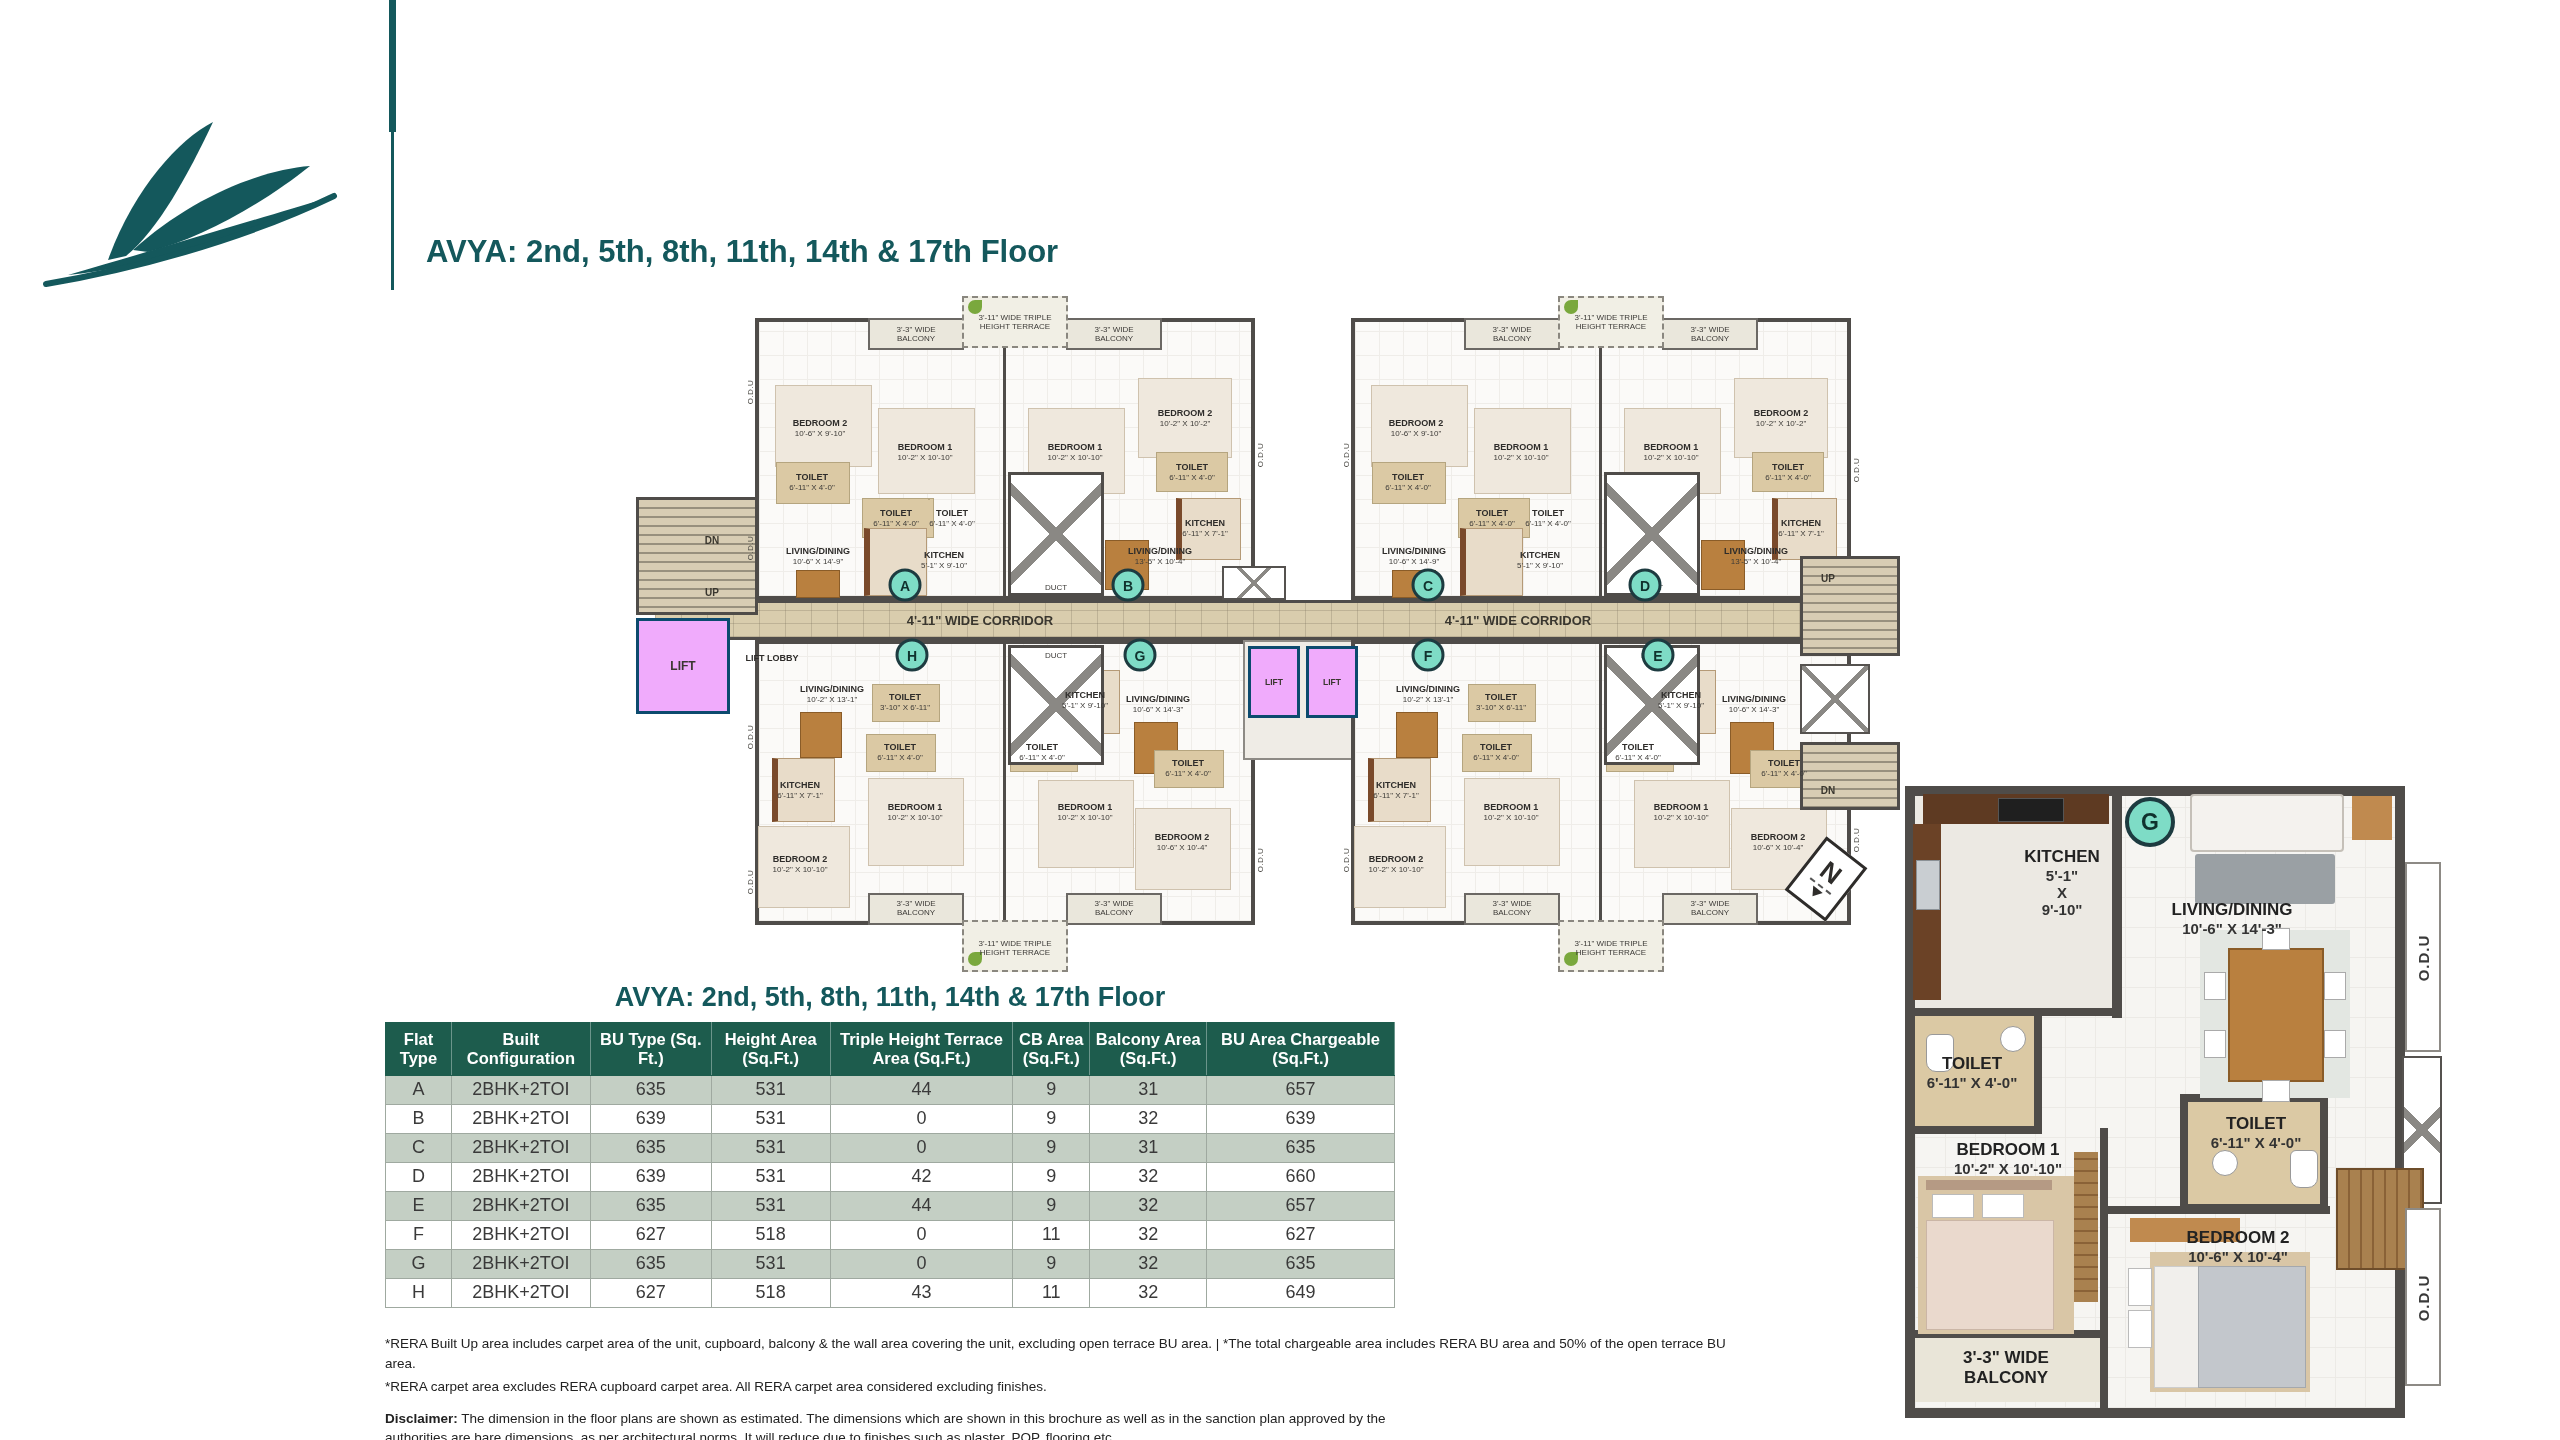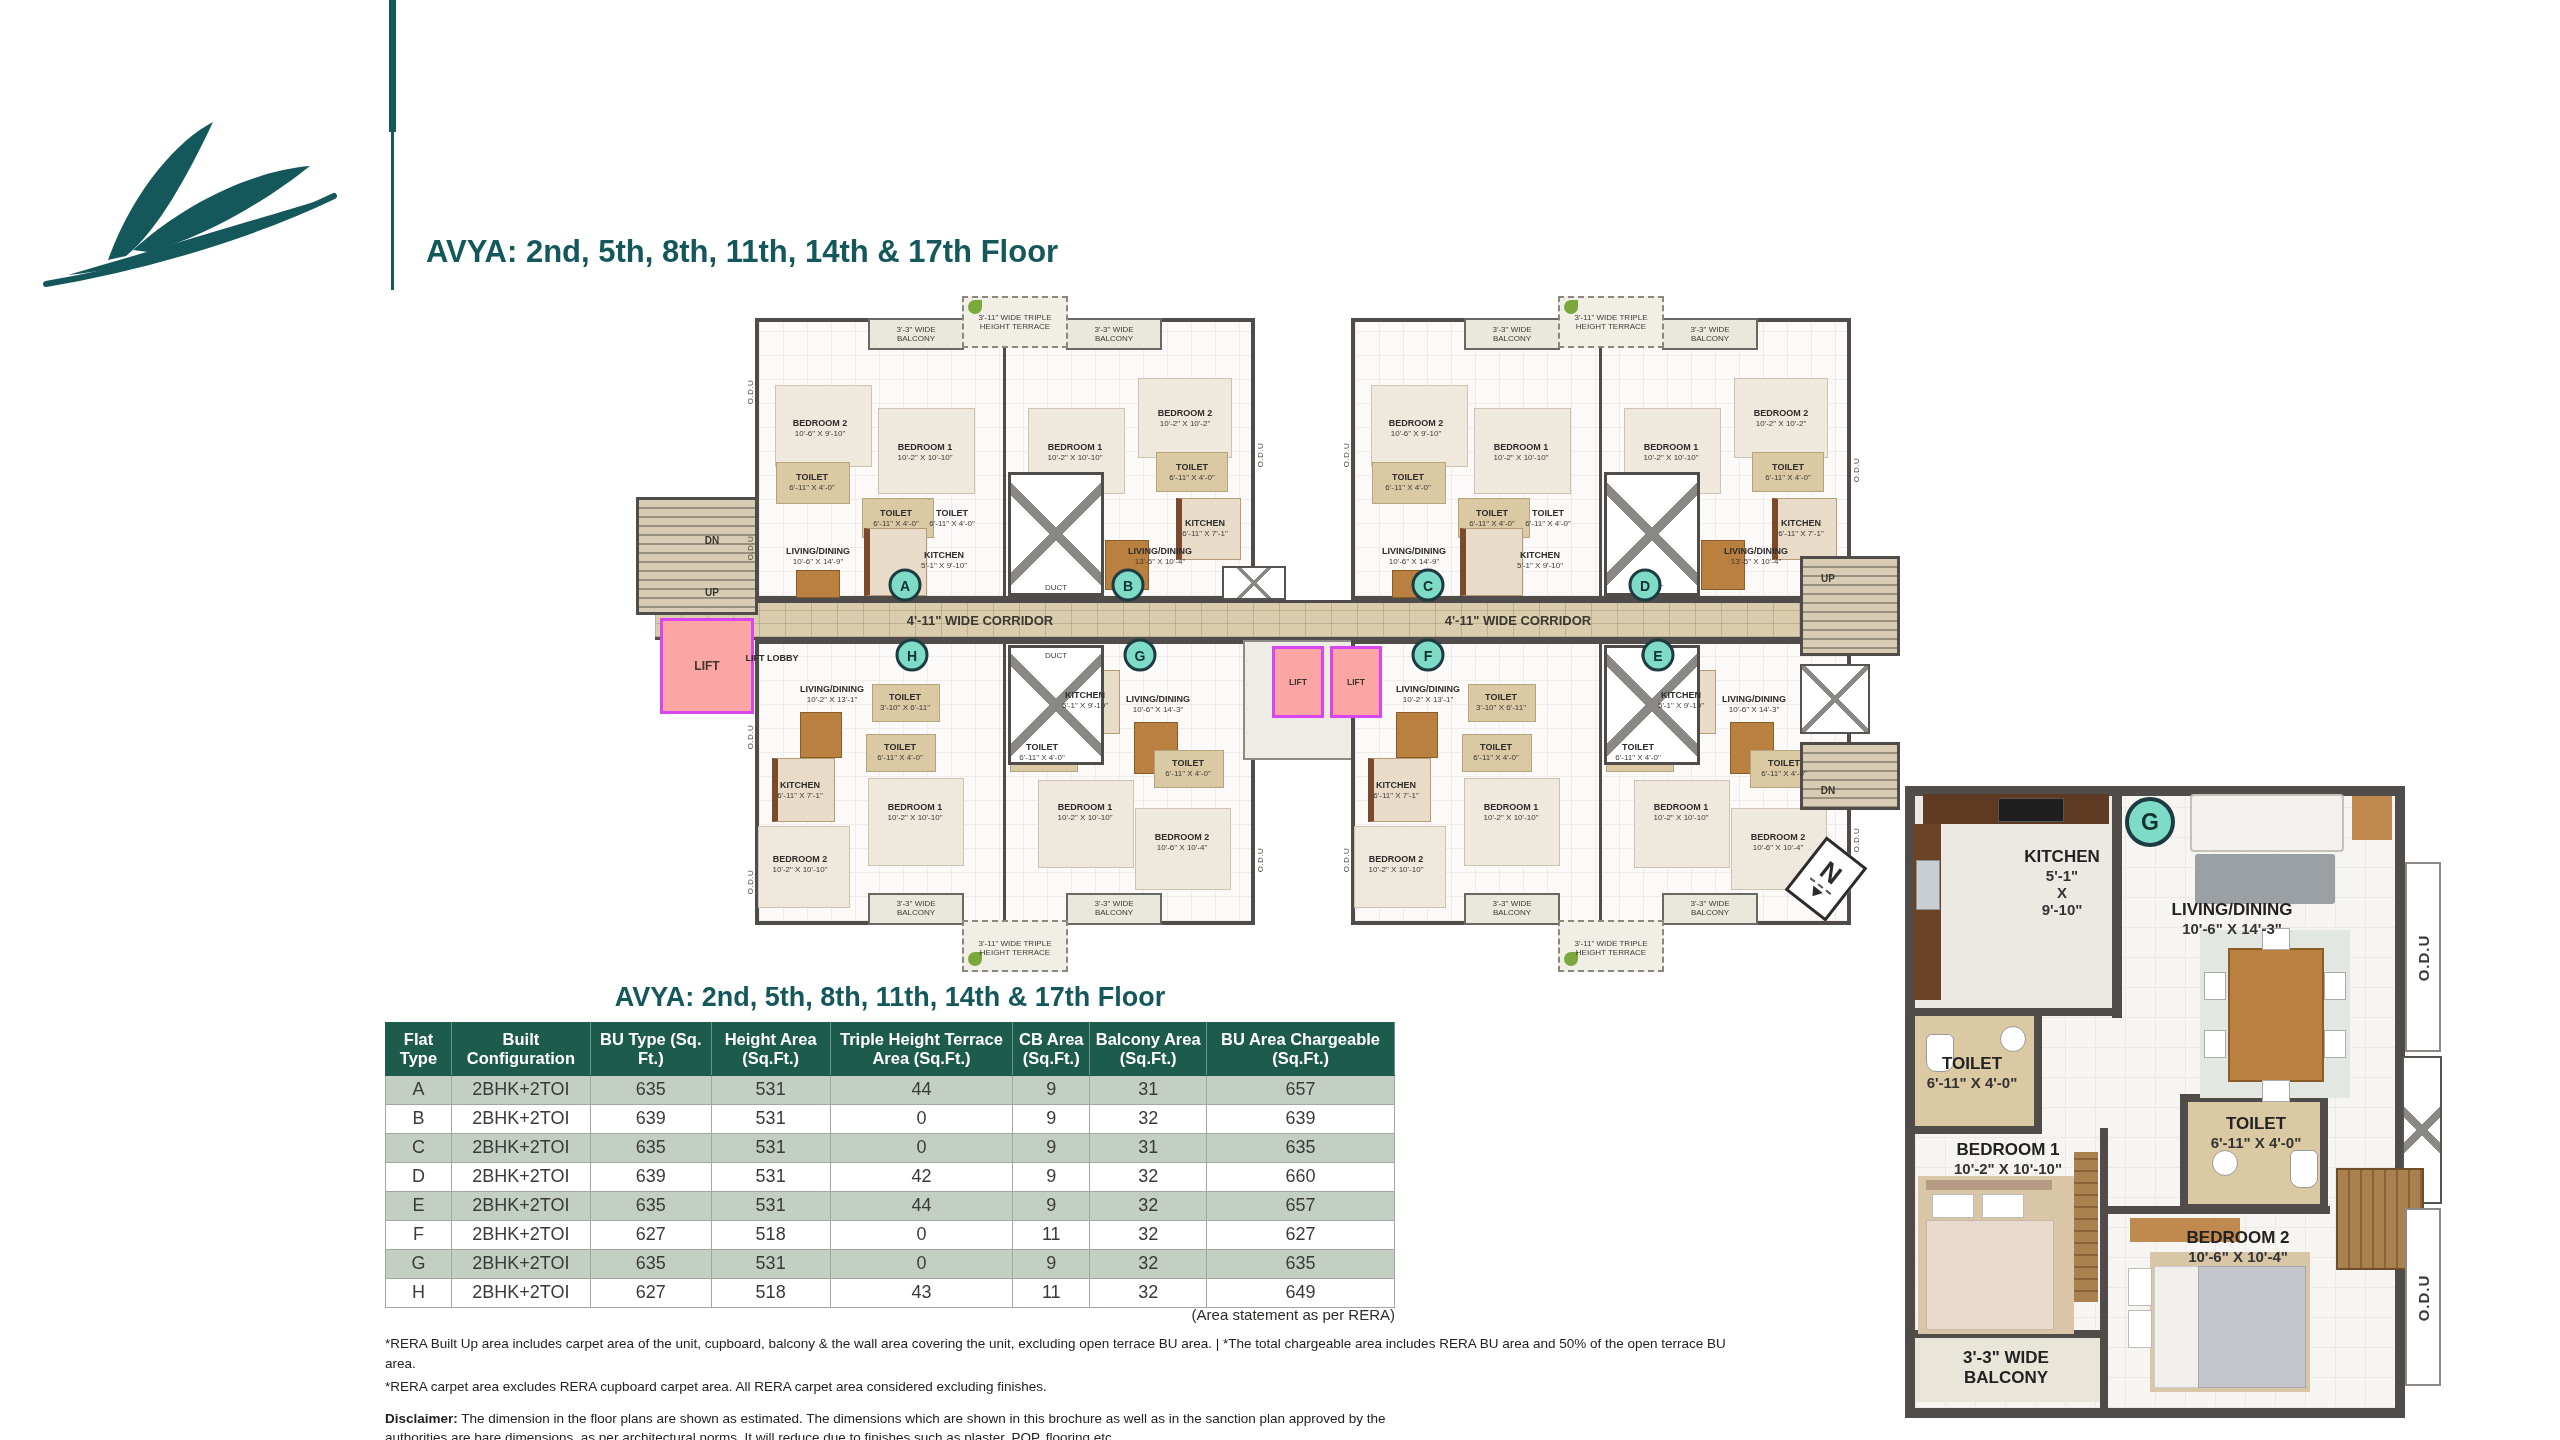--- a/index.html
+++ b/index.html
@@ -32,22 +32,22 @@
   .z-kit{background:#e8dcc9;border:1px solid #b59a77;border-left:6px solid #7a4a2b;}
   .z-tbl{background:#b9803f;border:1px solid #8a5c28;}
   .duct{position:absolute;z-index:3;background:
       linear-gradient(45deg,transparent 47%,#8a8884 47% 53%,transparent 53%),
       linear-gradient(-45deg,transparent 47%,#8a8884 47% 53%,transparent 53%),#fff;
       border:3px solid #4f4c49;box-sizing:border-box;}
   .xbox{position:absolute;z-index:3;background:
       linear-gradient(45deg,transparent 47%,#8a8884 47% 53%,transparent 53%),
       linear-gradient(-45deg,transparent 47%,#8a8884 47% 53%,transparent 53%),#fff;
       border:2px solid #55524f;box-sizing:border-box;}
-  .lift{position:absolute;z-index:3;background:#fca5a5;border:3px solid #d946ef;box-sizing:border-box;
-      display:flex;align-items:center;justify-content:center;font-weight:bold;color:#3a372f;margin-left:24px;}
+  .lift{position:absolute;z-index:3;background:#f0abfc;border:3px solid #0c4a6e;box-sizing:border-box;
+      display:flex;align-items:center;justify-content:center;font-weight:bold;color:#3a372f;}
   .stairs{position:absolute;z-index:3;border:3px solid #4f4c49;box-sizing:border-box;
       background:repeating-linear-gradient(180deg,#d8cdb4 0 7px,#98907e 7px 9px);}
   .balc{position:absolute;z-index:2;background:#eae7dc;border:2px solid #6b6864;box-sizing:border-box;}
   .terr{position:absolute;z-index:2;background:#f1efe5;border:2px dashed #8a877f;box-sizing:border-box;}
   .plant{position:absolute;width:14px;height:14px;border-radius:50% 0 50% 50%;background:#7aa83d;z-index:3;}
   .lbl{position:absolute;transform:translate(-50%,-50%);text-align:center;line-height:1.18;z-index:4;white-space:nowrap;}
   .lbl .nm{display:block;font-size:9px;font-weight:bold;color:#2e2c2a;}
   .lbl .dm{display:block;font-size:8px;color:#3c3a37;}
   .ucircle{position:absolute;width:27px;height:27px;border-radius:50%;background:#7edcc6;
       border:3px solid #1d3b40;transform:translate(-50%,-50%);display:flex;align-items:center;
@@ -599,21 +599,20 @@
           <td>2BHK+2TOI</td>
           <td>627</td>
           <td>518</td>
           <td>43</td>
           <td>11</td>
           <td>32</td>
           <td>649</td>
         </tr>
       </tbody>
   </table>
-  <div class="tbl-footnote">(Area statement as per RERA)</div>
 
   <div class="notes">
     <p>*RERA Built Up area includes carpet area of the unit, cupboard, balcony &amp; the wall area covering the unit, excluding open terrace BU area. | *The total chargeable area includes RERA BU area and 50% of the open terrace BU area.</p>
     <p>*RERA carpet area excludes RERA cupboard carpet area. All RERA carpet area considered excluding finishes.</p>
     <p class="disc"><b>Disclaimer:</b><span> The dimension in the floor plans are shown as estimated. The dimensions which are shown in this brochure as well as in the sanction plan approved by the authorities are bare dimensions, as per architectural norms. It will reduce due to finishes such as plaster, POP, flooring etc.</span></p>
   </div>
 
   <div class="detail"></div>
 
   <div class="dzone" style="left:1915px;top:796px;width:202px;height:214px;background:#ece9e3"></div>

